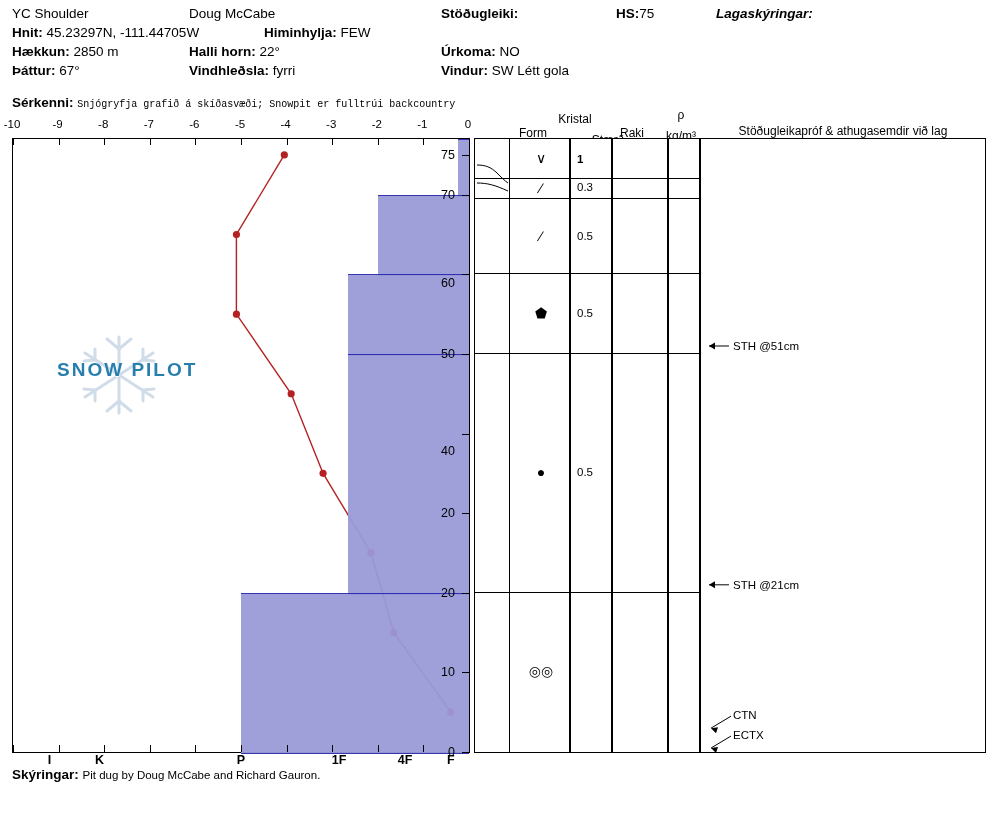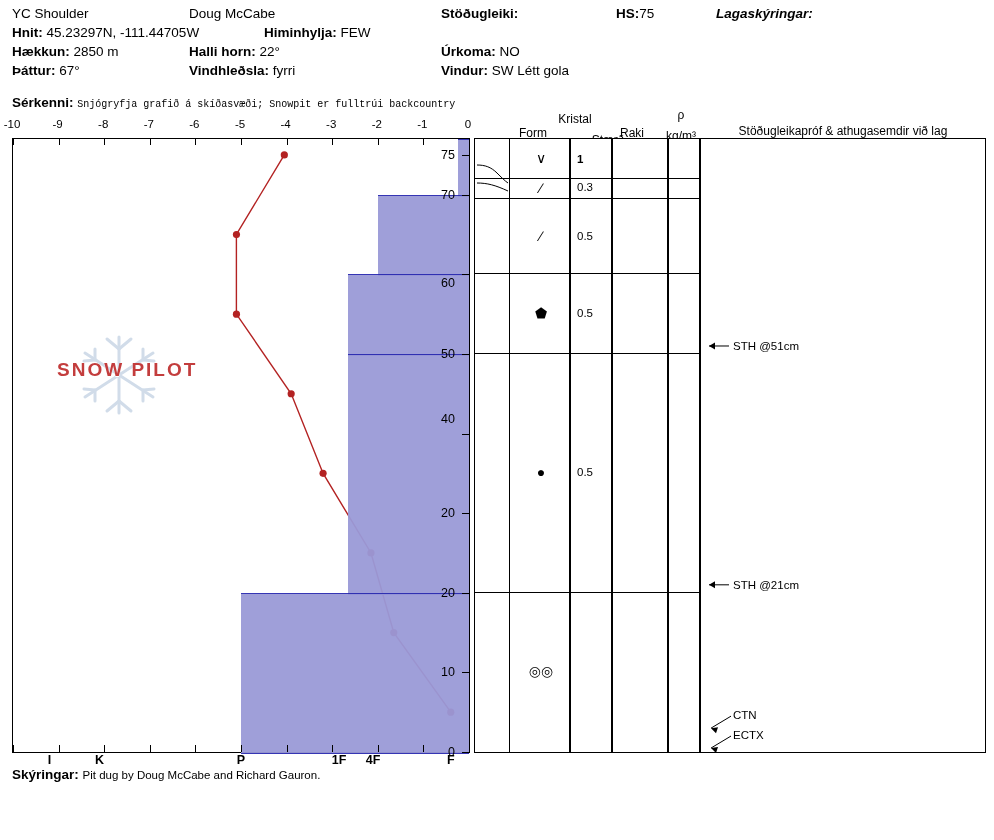--- a/index.html
+++ b/index.html
@@ -25,21 +25,21 @@
   .botlab{position:absolute;font-size:12.5px;top:753px;transform:translateX(-50%);font-weight:bold;}
 
   .bar{position:absolute;background:#9a9ad8;border-top:1px solid #2b2bb0;border-bottom:1px solid #2b2bb0;opacity:.95;}
   .ytick{position:absolute;right:0;width:7px;height:1px;background:#000;}
   .ylab{position:absolute;font-size:12.5px;right:14px;transform:translateY(-50%);}
 
   svg.overlay{position:absolute;left:0;top:0;overflow:visible;}
 
   
   #logo{position:absolute;left:38px;top:190px;width:170px;height:90px;opacity:.85;}
-  #logo .txt{position:absolute;left:6px;top:30px;font-size:19px;font-weight:bold;letter-spacing:2px;color:#b91c1c;text-shadow:0 1px 0 #fff;}
+  #logo .txt{position:absolute;left:6px;top:30px;font-size:19px;font-weight:bold;letter-spacing:2px;color:#0369a1;text-shadow:0 1px 0 #fff;}
 
   
   .col{position:absolute;border:1px solid #000;box-sizing:border-box;background:#fff;}
   .colhdr{position:absolute;font-size:12px;text-align:center;}
   .gl{position:absolute;height:1px;background:#000;}
   .cellv{position:absolute;font-size:11.5px;}
   #notes{position:absolute;left:700px;top:138px;width:286px;height:615px;border:1px solid #000;box-sizing:border-box;background:#fff;}
   .foot{position:absolute;left:12px;top:767px;font-size:13.5px;}
   .foot .lbl{font-weight:bold;}
   .foot .val{font-size:11.5px;}
@@ -137,21 +137,21 @@
     <div class="bar" style="left: 228px; width: 228px; top: 453.779px; height: 159.221px;"></div>
     <div class="ytick" style="top: 613px;"></div>
     <div class="ylab" style="top: 613px;">0</div>
     <div class="ytick" style="top: 533.39px;"></div>
     <div class="ylab" style="top: 533.39px;">10</div>
     <div class="ytick" style="top: 453.779px;"></div>
     <div class="ylab" style="top: 453.779px;">20</div>
     <div class="ytick" style="top: 374.169px;"></div>
     <div class="ylab" style="top: 374.169px;">20</div>
     <div class="ytick" style="top: 294.558px;"></div>
-    <div class="ylab" style="top: 280px;">40</div>
+    <div class="ylab" style="top: 312px;">40</div>
     <div class="ytick" style="top: 214.948px;"></div>
     <div class="ylab" style="top: 214.948px;">50</div>
     <div class="ytick" style="top: 135.338px;"></div>
     <div class="ylab" style="top: 130px; margin-top: 14px;">60</div>
     <div class="ytick" style="top: 55.7273px;"></div>
     <div class="ylab" style="top: 55.7273px;">70</div>
     <div class="ytick" style="top: 15.9221px;"></div>
     <div class="ylab" style="top: 15.9221px;">75</div>
   </div>
 
@@ -249,14 +249,14 @@
 <div class="xtick" style="left: 377.8px;"></div>
 <div class="xtick2" style="left: 377.8px;"></div>
 <div class="xtick" style="left: 423.4px;"></div>
 <div class="xtick2" style="left: 423.4px;"></div>
 <div class="xtick" style="left: 469px;"></div>
 <div class="xtick2" style="left: 469px;"></div>
 <div class="botlab" style="left: 49.48px;">I</div>
 <div class="botlab" style="left: 99.64px;">K</div>
 <div class="botlab" style="left: 241px;">P</div>
 <div class="botlab" style="left: 339.04px;">1F</div>
-<div class="botlab" style="left: 373px;">4F</div>
+<div class="botlab" style="left: 405px;">4F</div>
 <div class="botlab" style="left: 450.76px;">F</div>
 
 </body></html>

